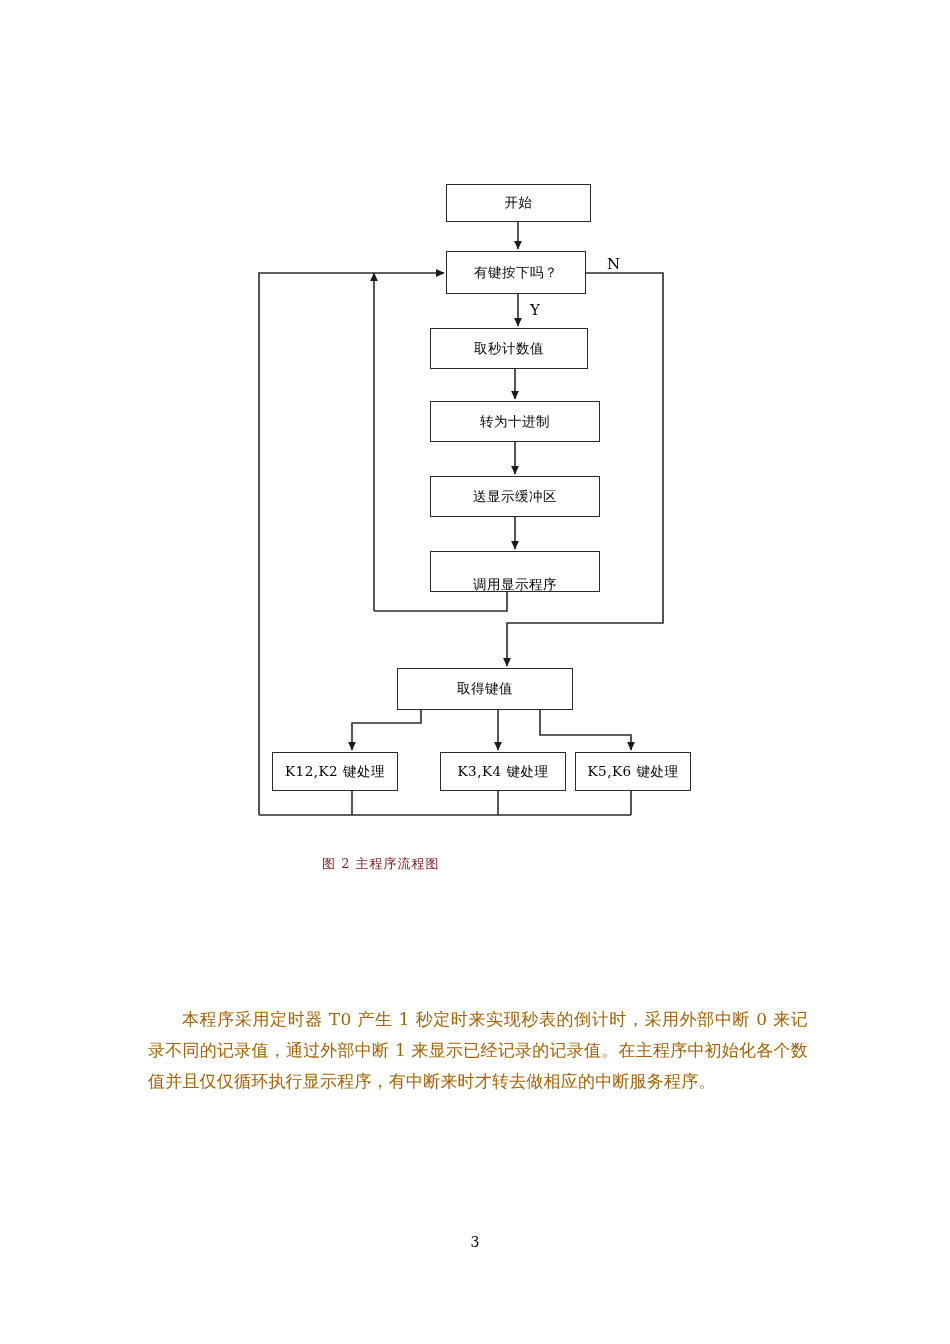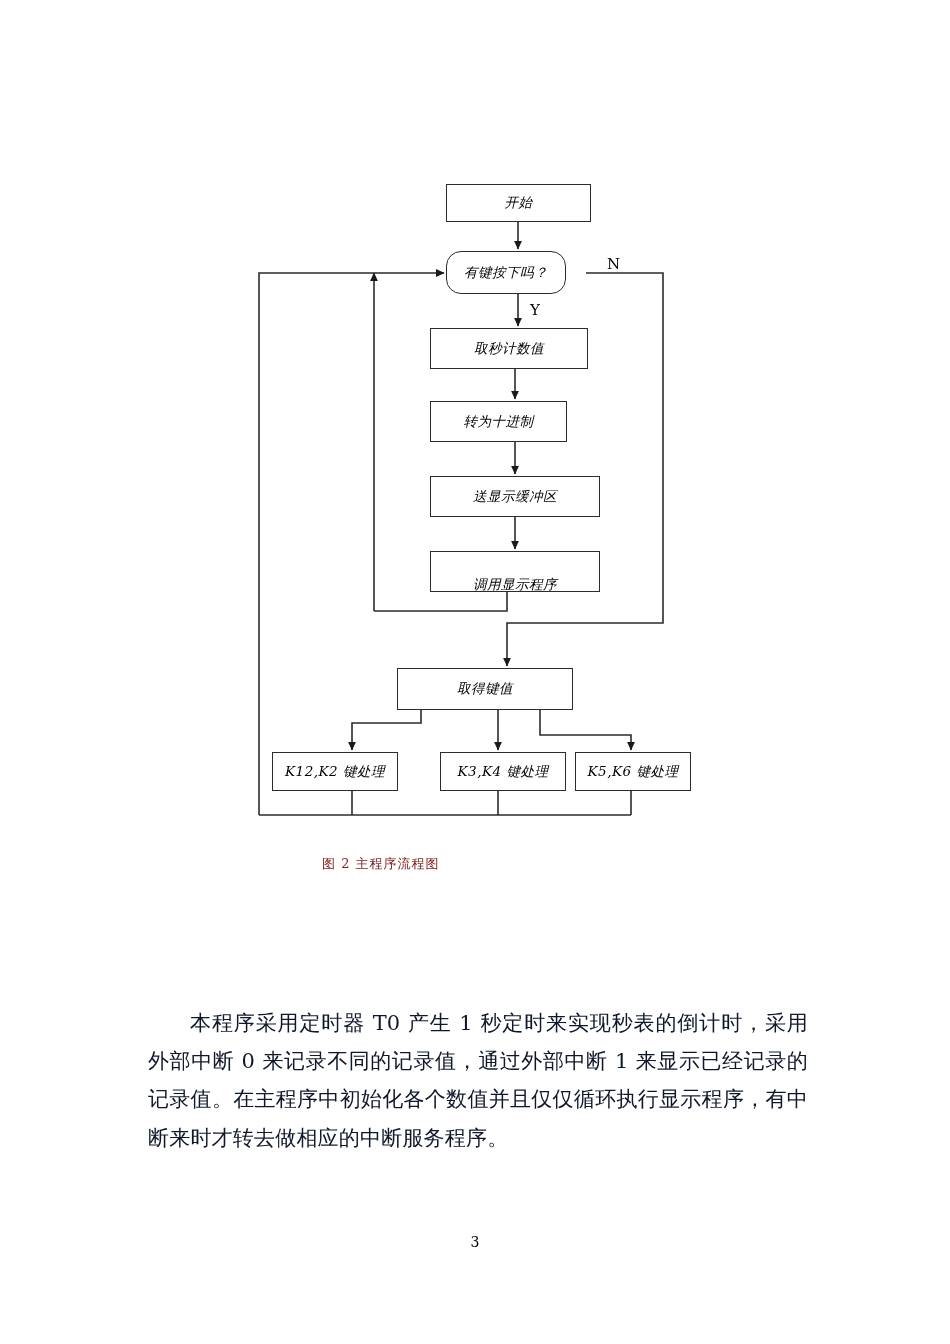--- a/index.html
+++ b/index.html
@@ -48,21 +48,20 @@
     display: flex;
     align-items: center;
     justify-content: center;
     font-family: "DejaVu Serif", "Liberation Serif", serif;
     font-size: 13.5px;
     line-height: 1;
     color: #000000;
     letter-spacing: 0.5px;
     white-space: nowrap;
     z-index: 3;
-    font-style: italic;
   }
 
   .edge-label {
     position: absolute;
     font-family: "DejaVu Serif", "Liberation Serif", serif;
     font-size: 15px;
     color: #000000;
     z-index: 4;
     background: transparent;
   }
@@ -80,25 +79,25 @@
     white-space: nowrap;
   }
 
   
   #body-text {
     position: absolute;
     left: 148px;
     top: 1004px;
     width: 660px;
     font-family: "DejaVu Serif", "Liberation Serif", serif;
-    font-size: 21px;
+    font-size: 17px;
     line-height: 1.82;
     text-align: justify;
     text-justify: inter-ideograph;
-    color: #0f172a;
+    color: #a16207;
     text-indent: 2em;
     letter-spacing: 0.2px;
   }
 
   
   #page-number {
     position: absolute;
     left: 0;
     top: 1234px;
     width: 950px;
@@ -154,29 +153,29 @@
 
         <path d="M259,815 L259,273 L444,273" marker-end="url(#arrow)"></path>
 
       </g>
     </svg>
 
     <div class="node" style="left:446px; top:184px; width:145px; height:38px;">
       <span>开始</span>
     </div>
 
-    <div class="node" style="left:446px; top:251px; width:120px; height:43px;border-radius:15px;">
+    <div class="node" style="left:446px; top:251px; width:140px; height:43px;">
       <span>有键按下吗？</span>
     </div>
 
     <div class="node" style="left:430px; top:328px; width:158px; height:41px;">
       <span>取秒计数值</span>
     </div>
 
-    <div class="node" style="left:430px; top:401px; width:137px; height:41px;">
+    <div class="node" style="left:430px; top:401px; width:170px; height:41px;">
       <span>转为十进制</span>
     </div>
 
     <div class="node" style="left:430px; top:476px; width:170px; height:41px;">
       <span>送显示缓冲区</span>
     </div>
 
     <div class="node" style="left:430px; top:551px; width:170px; height:41px;align-items:flex-end;">
       <span>调用显示程序</span>
     </div>

